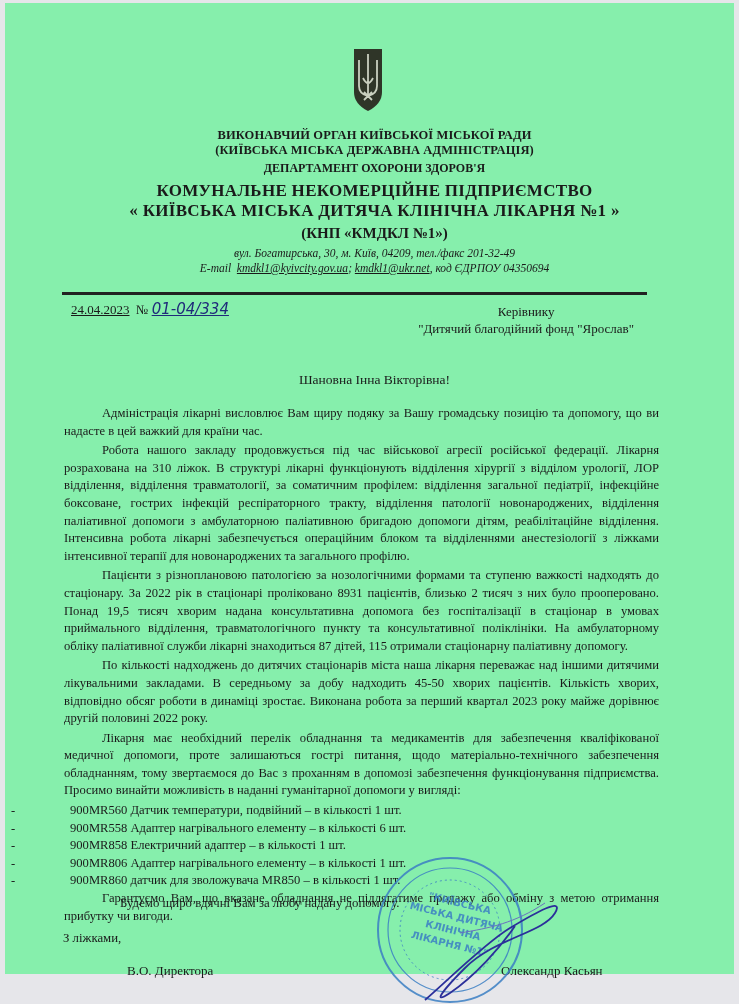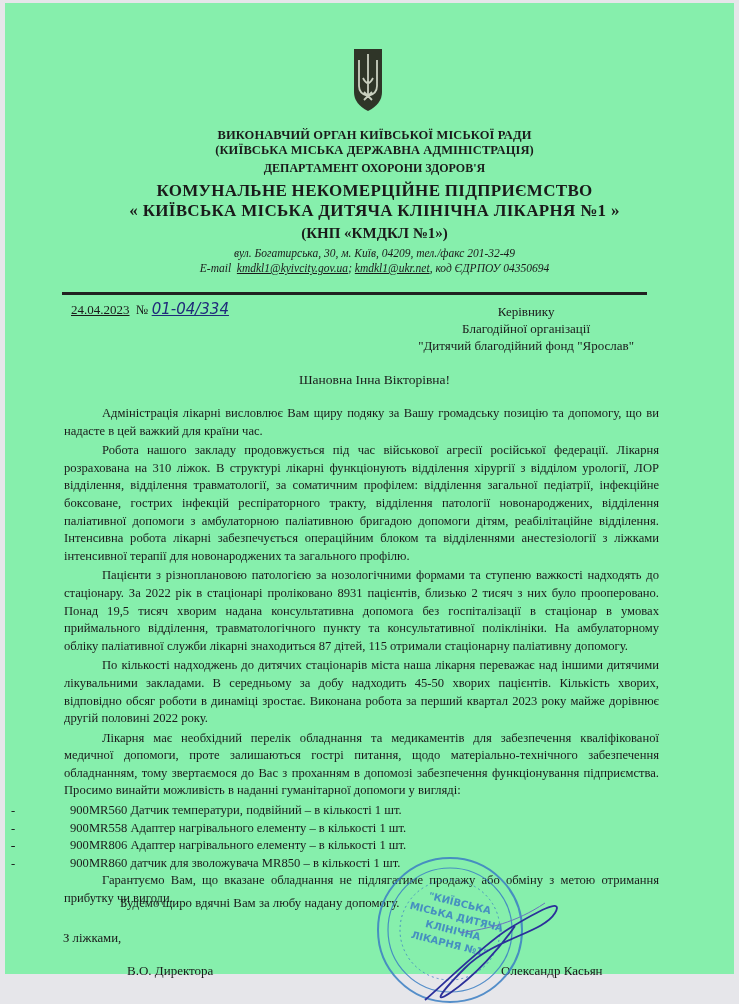--- a/index.html
+++ b/index.html
@@ -65,36 +65,35 @@
   <div class="rule"></div>
 
   <div class="date">
     <span class="d">24.04.2023</span>&nbsp;
     <span>№</span>
     <span class="num">01-04/334</span>
   </div>
 
   <div class="recip">
     <div>Керівнику</div>
-    <div>Благодійної організації</div>
     <div>"Дитячий благодійний фонд "Ярослав"</div>
   </div>
 
   <div class="greet">Шановна Інна Вікторівна!</div>
 
   <div class="body">
     <p>Адміністрація лікарні висловлює Вам щиру подяку за Вашу громадську позицію та допомогу, що ви надасте в цей важкий для країни час.</p>
     <p>Робота нашого закладу продовжується під час військової агресії російської федерації. Лікарня розрахована на 310 ліжок. В структурі лікарні функціонують відділення хірургії з відділом урології, ЛОР відділення, відділення травматології, за соматичним профілем: відділення загальної педіатрії, інфекційне боксоване, гострих інфекцій респіраторного тракту, відділення патології новонароджених, відділення паліативної допомоги з амбулаторною паліативною бригадою допомоги дітям, реабілітаційне відділення. Інтенсивна робота лікарні забезпечується операційним  блоком та відділеннями анестезіології з ліжками інтенсивної терапії для новонароджених та загального профілю.</p>
     <p>Пацієнти з різноплановою патологією за нозологічними формами та ступеню важкості надходять до стаціонару. За 2022 рік в стаціонарі проліковано 8931 пацієнтів, близько 2 тисяч з них було прооперовано. Понад 19,5 тисяч хворим надана консультативна допомога без госпіталізації в стаціонар в умовах приймального відділення, травматологічного пункту та консультативної поліклініки. На амбулаторному обліку паліативної служби лікарні знаходиться 87 дітей, 115 отримали стаціонарну паліативну допомогу.</p>
     <p>По кількості надходжень до дитячих стаціонарів міста наша лікарня переважає над іншими дитячими лікувальними закладами. В середньому за добу надходить 45-50 хворих пацієнтів. Кількість хворих, відповідно обсяг роботи в динаміці зростає. Виконана робота за перший квартал 2023 року майже дорівнює другій половині 2022 року.</p>
     <p>Лікарня має необхідний перелік обладнання та медикаментів для забезпечення кваліфікованої медичної допомоги, проте залишаються гострі питання, щодо матеріально-технічного забезпечення обладнанням, тому звертаємося до  Вас з проханням в допомозі забезпечення функціонування підприємства. Просимо винайти можливість в наданні гуманітарної допомоги у вигляді:</p>
     <ul class="items">
       <li><span class="dash">-</span><span>900MR560 Датчик температури, подвійний – в кількості 1 шт.</span></li>
-      <li><span class="dash">-</span><span>900MR558 Адаптер нагрівального елементу – в кількості 1 шт.</span></li>
-      <li><span class="dash">-</span></li>
+      <li><span class="dash">-</span><span>900MR558 Адаптер нагрівального елементу – в кількості 6 шт.</span></li>
+      <li><span class="dash">-</span><span>900MR858 Електричний адаптер – в кількості 1 шт.</span></li>
       <li><span class="dash">-</span><span>900MR806 Адаптер нагрівального елементу – в кількості 1 шт.</span></li>
       <li><span class="dash">-</span><span>900MR860 датчик для зволожувача MR850 – в кількості 1 шт.</span></li>
     </ul>
     <p>Гарантуємо Вам, що вказане обладнання не підлягатиме продажу або обміну з метою отримання прибутку чи вигоди.</p>
   </div>
 
   <div class="close1">Будемо щиро вдячні Вам за любу надану допомогу.</div>
   <div class="close2">З ліжками,</div>
   <div class="role">В.О. Директора</div>
   <div class="sign">Олександр Касьян</div>

